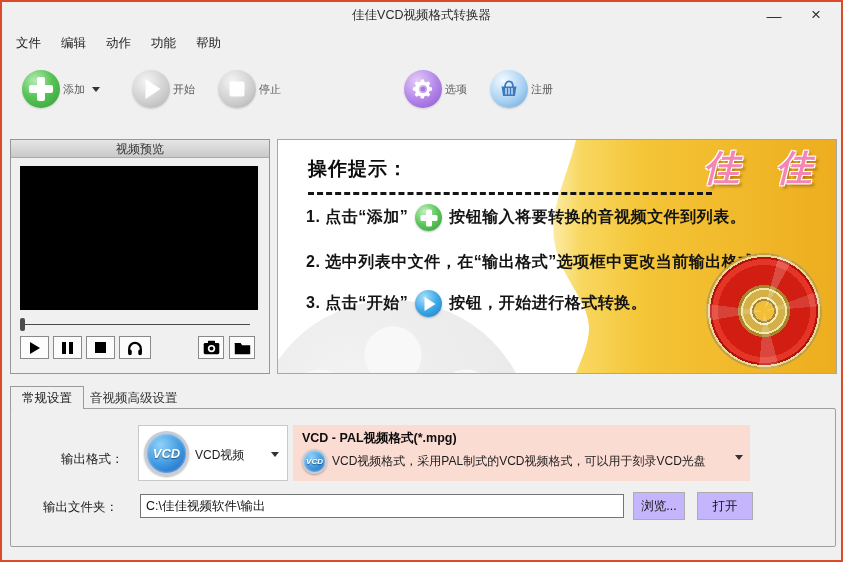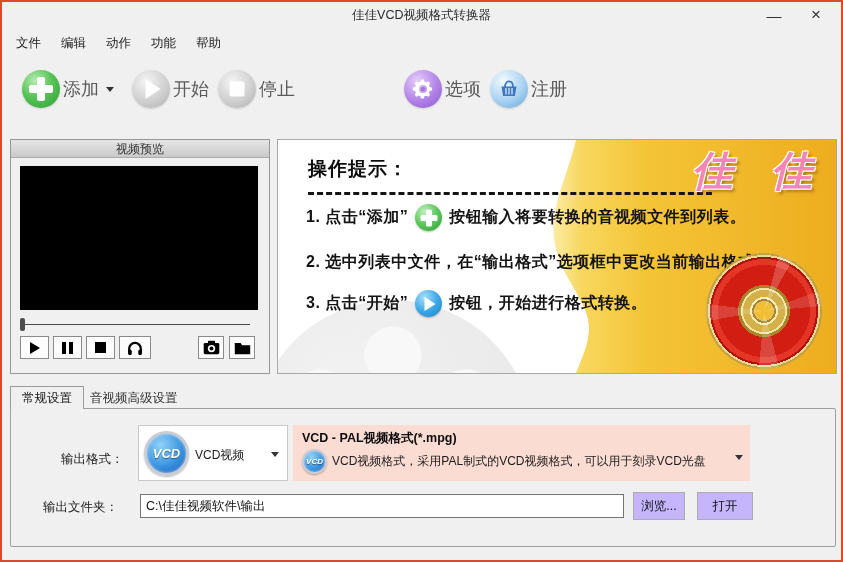--- a/index.html
+++ b/index.html
@@ -22,21 +22,21 @@
              font-size:15px; color:#333; cursor:pointer; font-family:inherit; }
   .win-btn.close { font-size:17px; }
 
   
   .menubar { position:absolute; left:4px; top:30px; display:flex; }
   .menu-item { padding:3px 10px; font-size:12.5px; color:#222; cursor:default; }
 
   
   .tb-item { position:absolute; top:68px; display:flex; align-items:center; gap:3px;
              cursor:pointer; }
-  .tb-label { font-size:18px; color:#5a5a5a; }
+  .tb-label { font-size:11px; color:#5a5a5a; }
   .tb-circle { width:38px; height:38px; border-radius:50%; position:relative;
                flex:0 0 auto; box-shadow:0 1px 2px rgba(0,0,0,.15); }
   .tb-add { background:radial-gradient(circle at 35% 28%, #B8ECB4 0%, #57C457 45%, #2F9E33 100%); }
   .tb-gray { background:radial-gradient(circle at 38% 30%, #F4F4F4 0%, #CDCDCD 60%, #ACACAC 100%); }
   .tb-options { background:radial-gradient(circle at 35% 28%, #E4CCF8 0%, #B183E8 55%, #8E55CF 100%); }
   .tb-register { background:radial-gradient(circle at 35% 28%, #F2FAFF 0%, #A9D2F2 55%, #64A3DA 100%); }
   .plus-h, .plus-v { position:absolute; background:#fff; border-radius:2px;
                      left:50%; top:50%; }
   .plus-h { width:24px; height:8px; transform:translate(-50%,-50%); }
   .plus-v { width:8px; height:24px; transform:translate(-50%,-50%); }
@@ -108,21 +108,21 @@
   .step-icon-add .p-h { position:absolute; left:50%; top:50%; transform:translate(-50%,-50%);
                         width:17px; height:6px; background:#fff; border-radius:1.5px; }
   .step-icon-add .p-v { position:absolute; left:50%; top:50%; transform:translate(-50%,-50%);
                         width:6px; height:17px; background:#fff; border-radius:1.5px; }
   .step-icon-play { background:radial-gradient(circle at 35% 28%, #A8DFF8 0%, #3FA8E8 50%, #1780C4 100%); }
   .step-icon-play .tri { position:absolute; left:56%; top:50%; transform:translate(-50%,-50%);
                          width:0; height:0; border-left:11px solid #fff;
                          border-top:7px solid transparent; border-bottom:7px solid transparent; }
   .brand { position:absolute; right:12px; top:4px; z-index:1;
            font-family:"DejaVu Serif", serif; font-style:italic; font-weight:bold;
-           font-size:41px; color:var(--brand-pink,#F585B5); letter-spacing:12px;
+           font-size:36px; color:var(--brand-pink,#F585B5); letter-spacing:12px;
            text-shadow:-1px -1px 0 #fff, 1px -1px 0 #fff, -1px 1px 0 #fff,
                        1px 1px 0 #fff, 3px 3px 3px rgba(110,60,0,.5); }
   .disc { position:absolute; right:14px; bottom:4px; width:116px; height:116px;
           border-radius:50%; z-index:1;
           background:radial-gradient(circle,
             #F2BE33 0 9px,  #D9BF77 9px 10px, #A8852B 10px 12px,
             #F7ECB8 12px 14px, #D3B04A 14px 21px, #F2E4A2 21px 23px,
             #A8852B 23px 26px, #D21E12 26px 46px, #E43527 46px 52px,
             #B01212 52px 54px, #E8D98E 54px 56px, #C0A045 56px 58px); }
   .disc::after { content:""; position:absolute; inset:0; border-radius:50%; opacity:.4;

